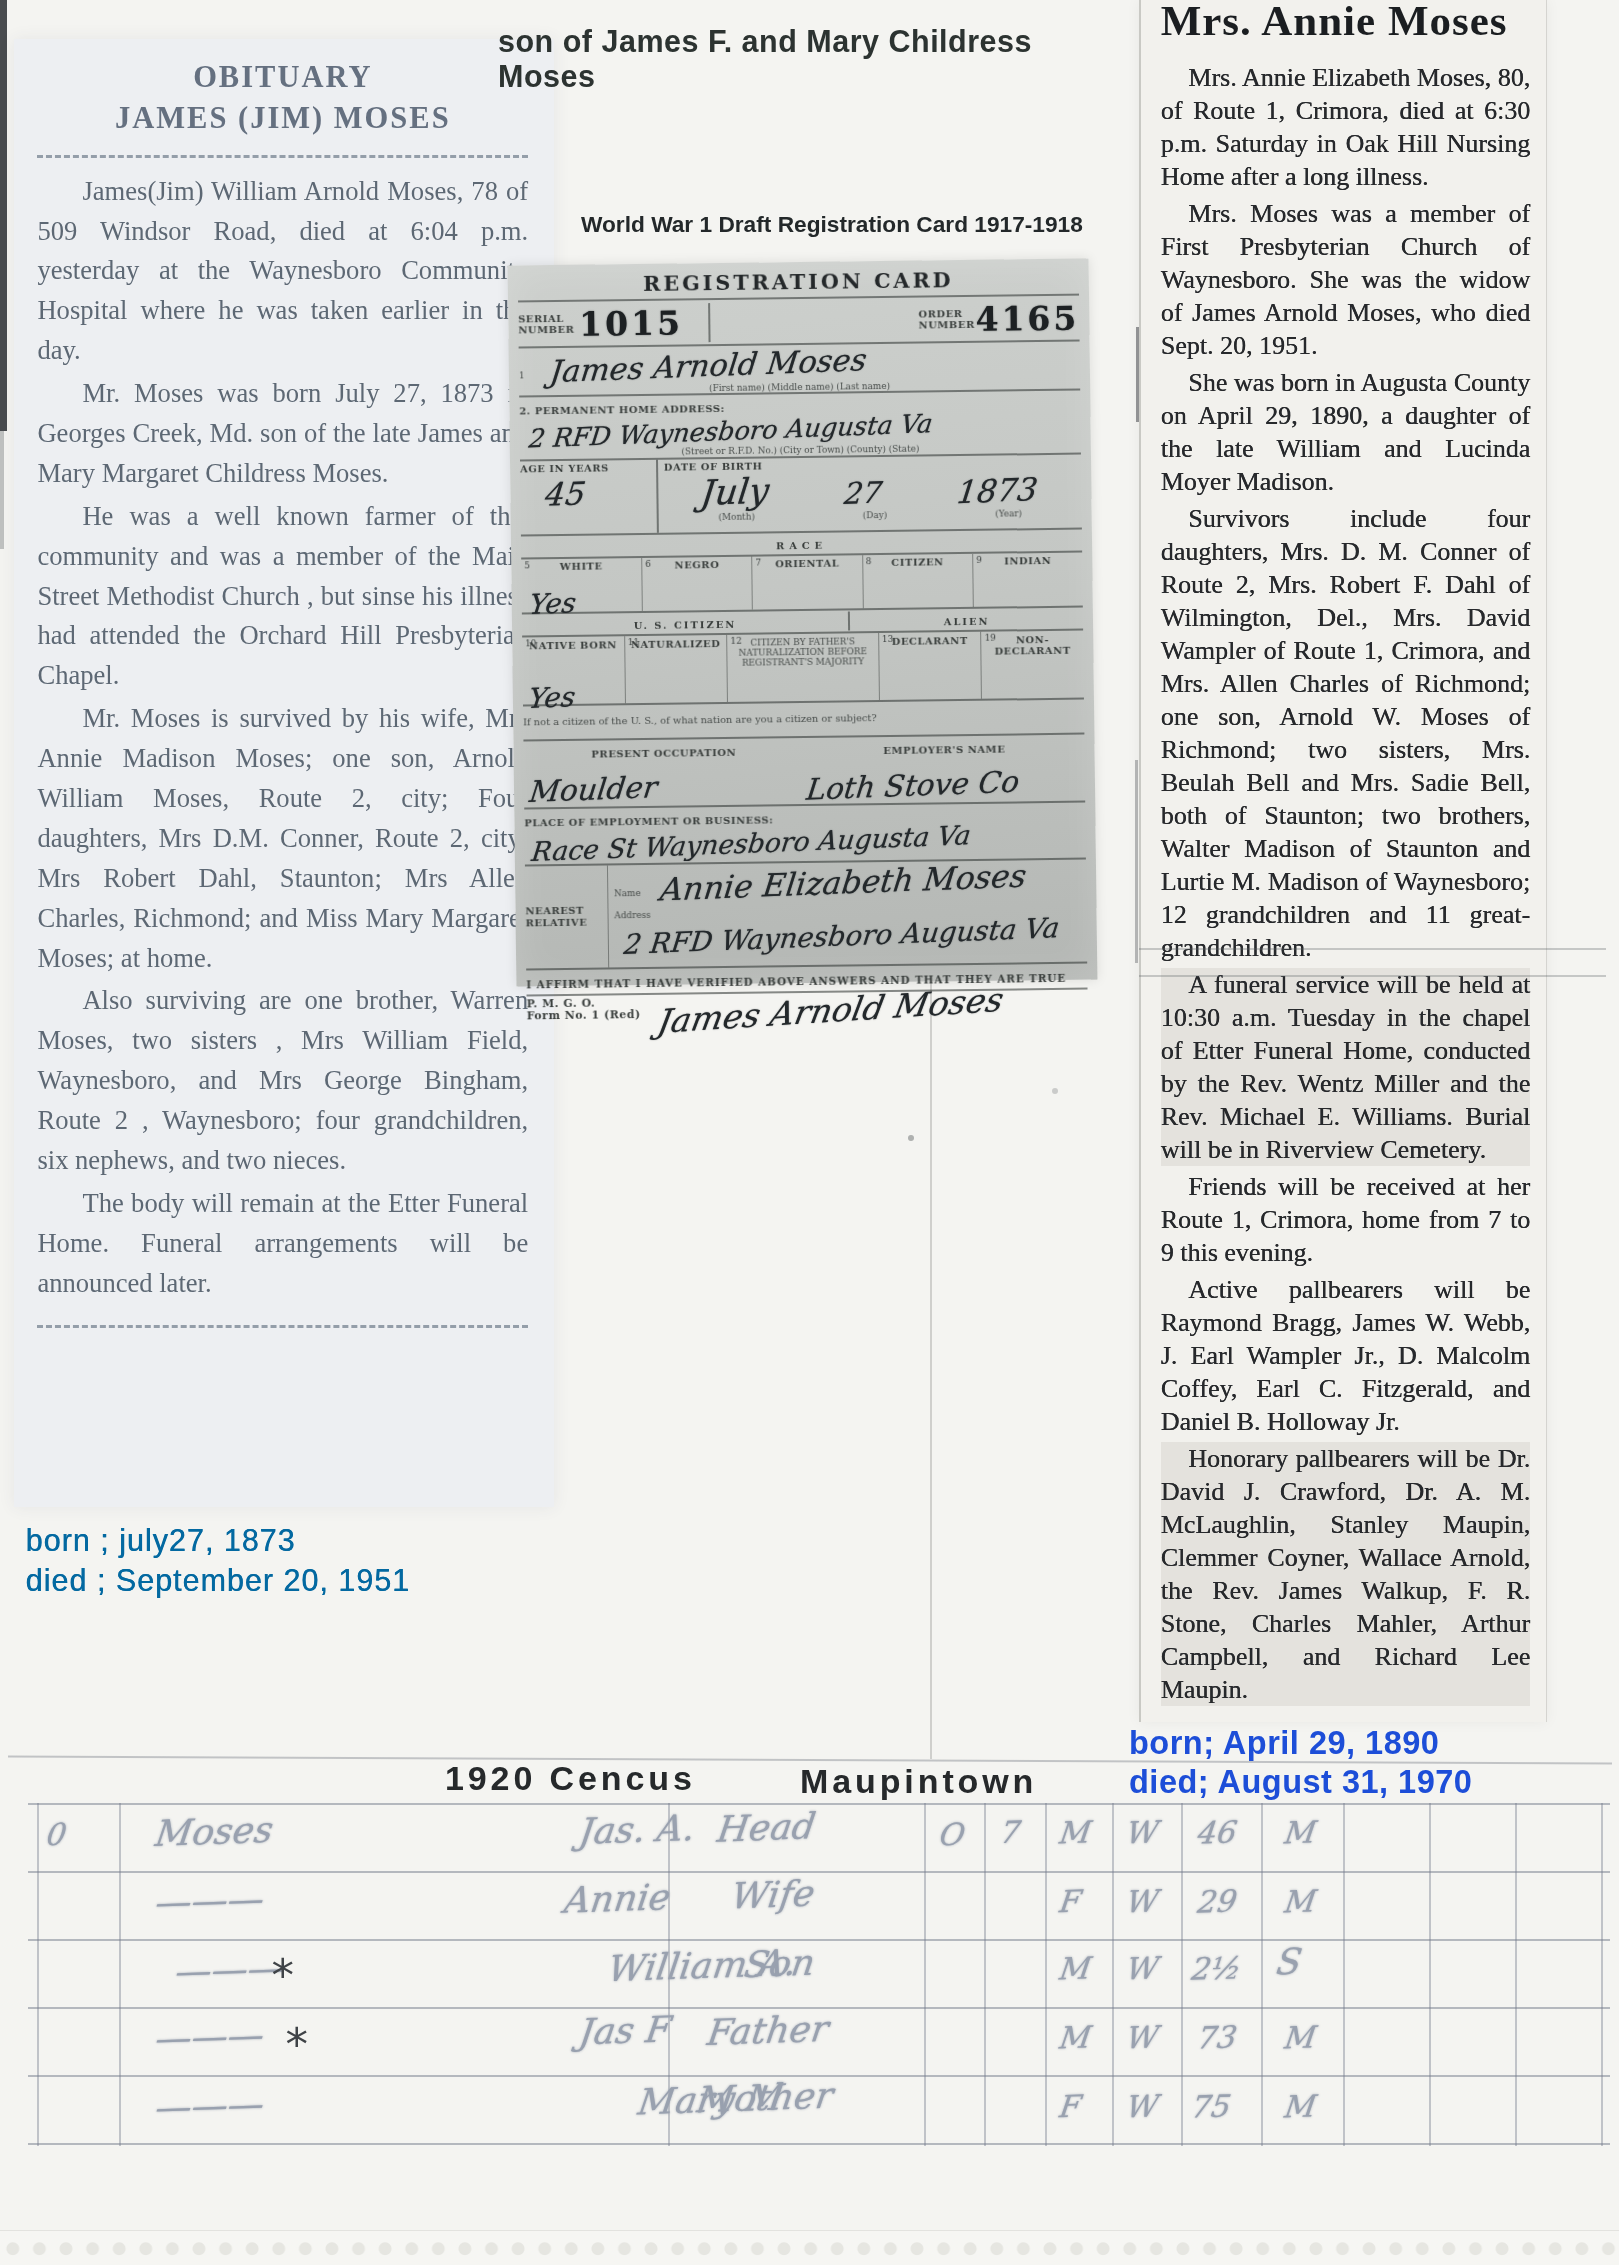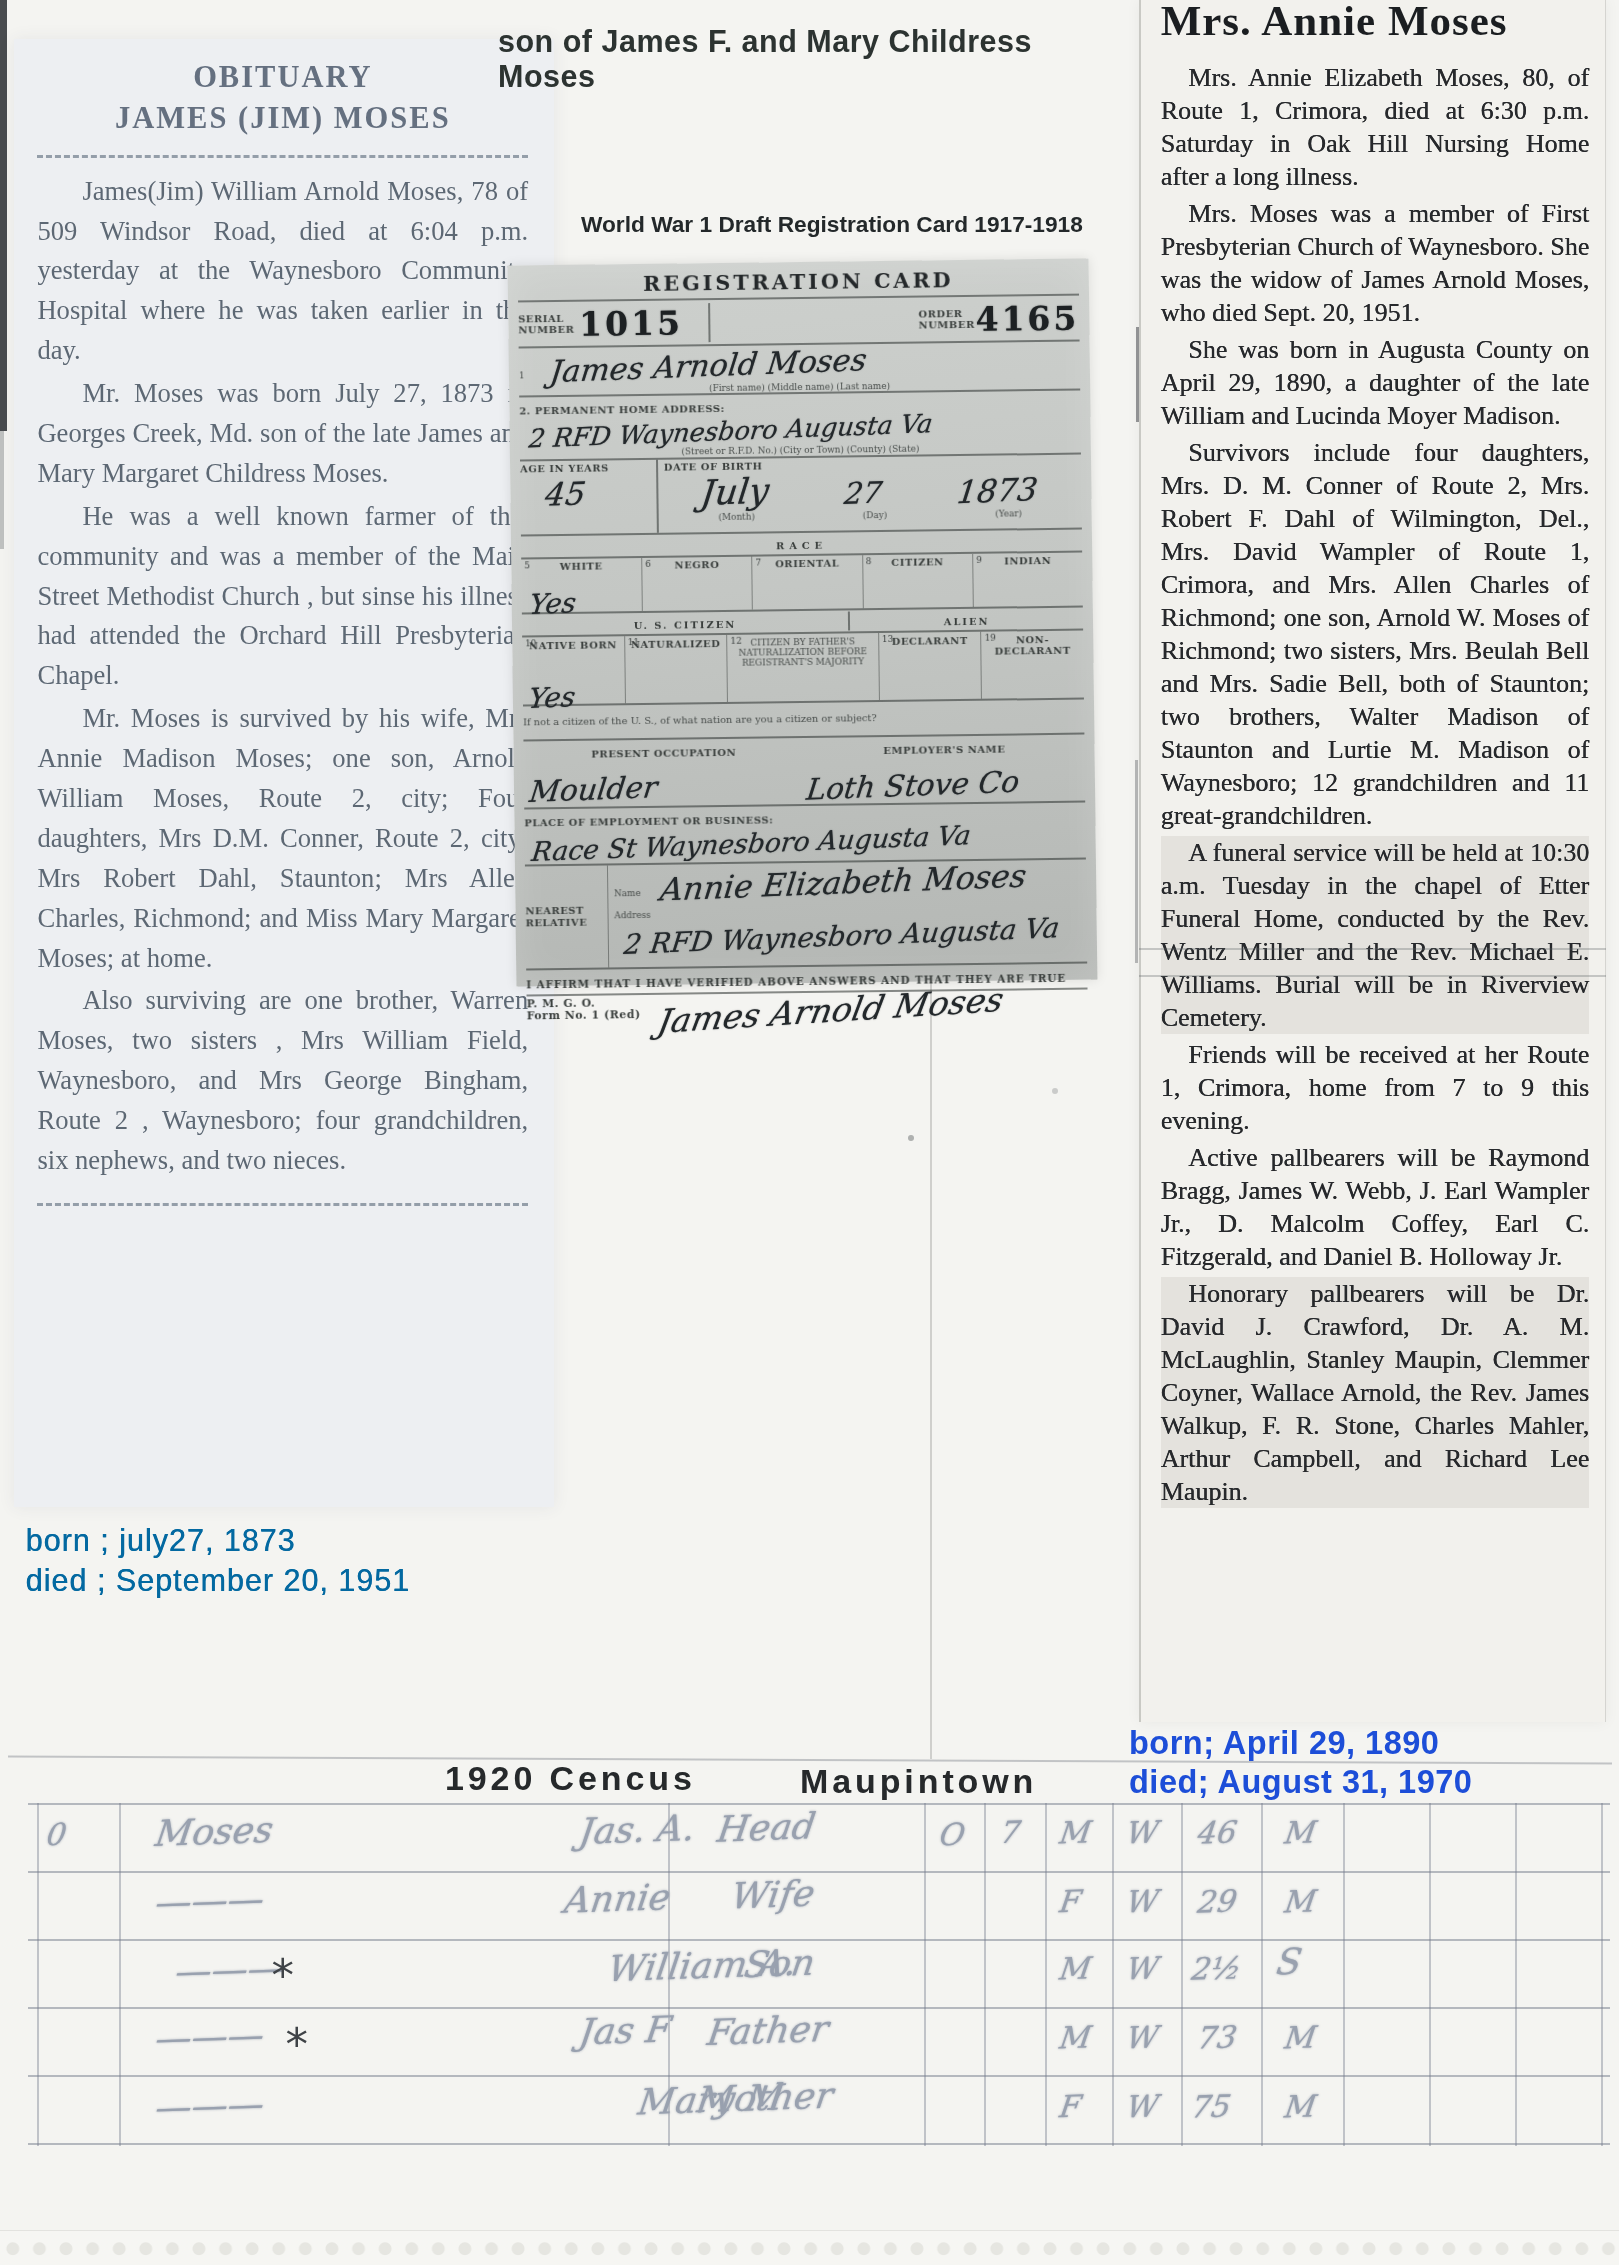--- a/index.html
+++ b/index.html
@@ -50,21 +50,21 @@
   .hw { font-family:"DejaVu Serif",serif; font-style:italic; color:#23282b; display:inline-block;
      transform:skewX(-9deg) rotate(-1.5deg); text-shadow:0 0 1.3px rgba(35,40,43,0.6); }
   .cardtitle { text-align:center; font-weight:bold; font-size:20.7px; letter-spacing:3px;
      color:#24282a; filter:blur(0.3px); padding:2px 0 3px; }
   .bignum { font-weight:bold; font-size:33px; letter-spacing:3px; color:#1d2123;
      text-shadow:0 0 1.5px rgba(29,33,35,0.7); }
   .flexr { display:flex; }
   .cellnum { position:absolute; top:1px; left:3px; font-size:8.9px; color:#3c4140; filter:blur(0.4px); }
 
   
-  .clip-right { position:absolute; left:1139px; top:0; width:467px; height:1722px;
+  .clip-right { position:absolute; left:1139px; top:0; width:408px; height:1722px;
      background:#f2f1ed; padding:2px 15.8px 0 19.7px; color:#27292c;
      border-left:2px solid rgba(110,110,105,0.30); border-right:1px solid rgba(110,110,105,0.22);
      box-shadow:0 0 13.8px rgba(0,0,0,0.05); }
   .clip-right h1 { font-size:43px; font-weight:bold; letter-spacing:1px; margin:-5.9px 0 15.8px;
      color:#1b1e21; }
   .clip-right p { font-size:26px; line-height:1.27; text-align:justify; text-indent:27.6px;
      margin:0 0 3.9px; text-shadow:0.3px 0 0 currentColor; }
   .p-shade { background:rgba(208,206,198,0.40); }
   .crease { position:absolute; left:1139px; width:467px; height:2px; background:rgba(90,95,100,0.30); }
   .streak { position:absolute; background:#43464a; }
@@ -101,20 +101,21 @@
     <div class="hd">
       <div>OBITUARY</div>
       <div>JAMES (JIM) MOSES</div>
     </div>
     <div class="dashes"></div>
     <p>James(Jim) William Arnold Moses, 78 of 509 Windsor Road, died at  6:04 p.m. yesterday at the Waynesboro Community Hospital where he was taken  earlier in the day.</p>
     <p>Mr. Moses was born July 27, 1873 in Georges Creek, Md. son of the late James and Mary Margaret Childress Moses.</p>
     <p>He was a well known farmer of this community and was a member of the Main Street Methodist Church , but sinse his illness had attended  the Orchard Hill Presbyterian Chapel.</p>
     <p>Mr. Moses is survived by his wife, Mrs Annie Madison  Moses; one son,  Arnold  William Moses, Route 2, city;  Four daughters, Mrs D.M. Conner,  Route 2, city;  Mrs Robert Dahl, Staunton; Mrs Allen Charles, Richmond; and Miss Mary Margaret Moses; at home.</p>
     <p>Also surviving are one brother, Warren Moses, two sisters , Mrs William Field, Waynesboro, and Mrs George Bingham, Route 2 , Waynesboro;  four grandchildren, six nephews, and two nieces.</p>
+    <p>The body will remain at the Etter Funeral Home. Funeral arrangements will be announced later.</p>
     <div class="dashes" style="margin-top:21.7px;"></div>
   </div>
 
   <div class="left-dates">
     <div>born ; july27, 1873</div>
     <div>died ; September 20, 1951</div>
   </div>
 
   <div class="caption-top">son of James F. and Mary Childress Moses</div>
   <div class="card-heading">World War 1 Draft Registration Card 1917-1918</div>

